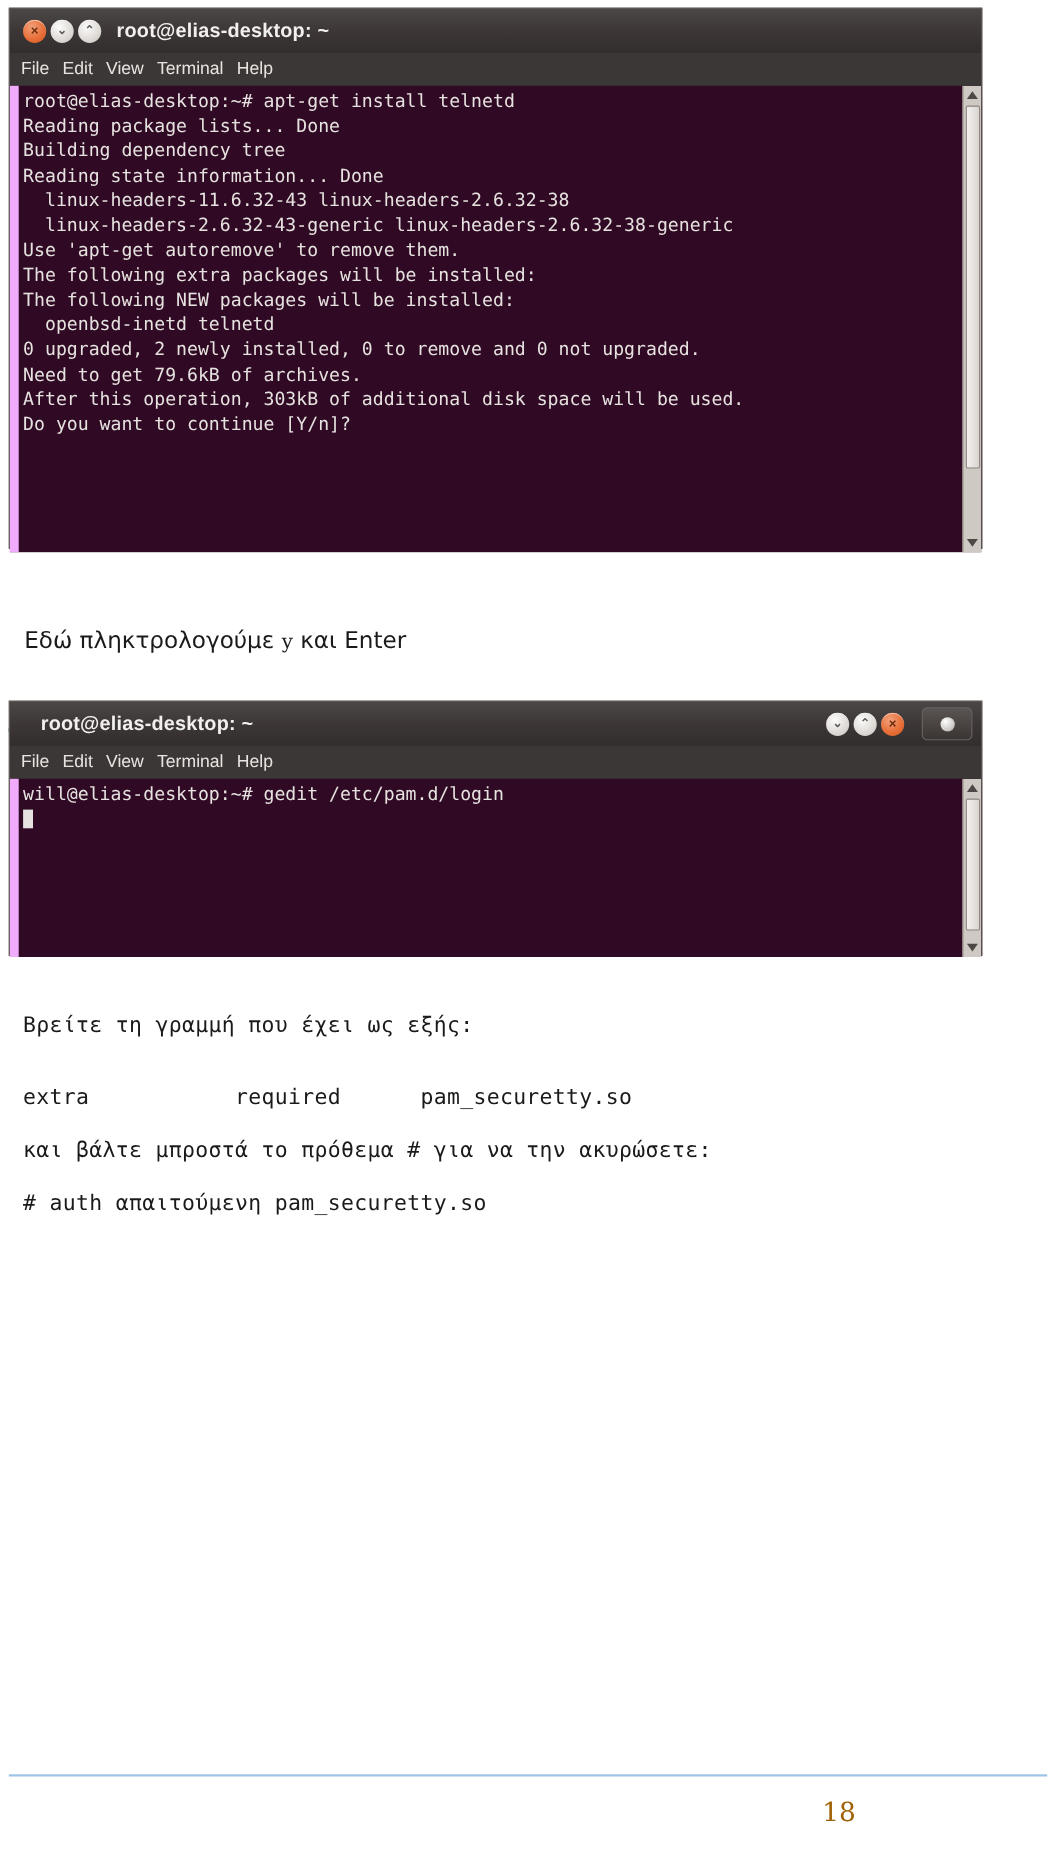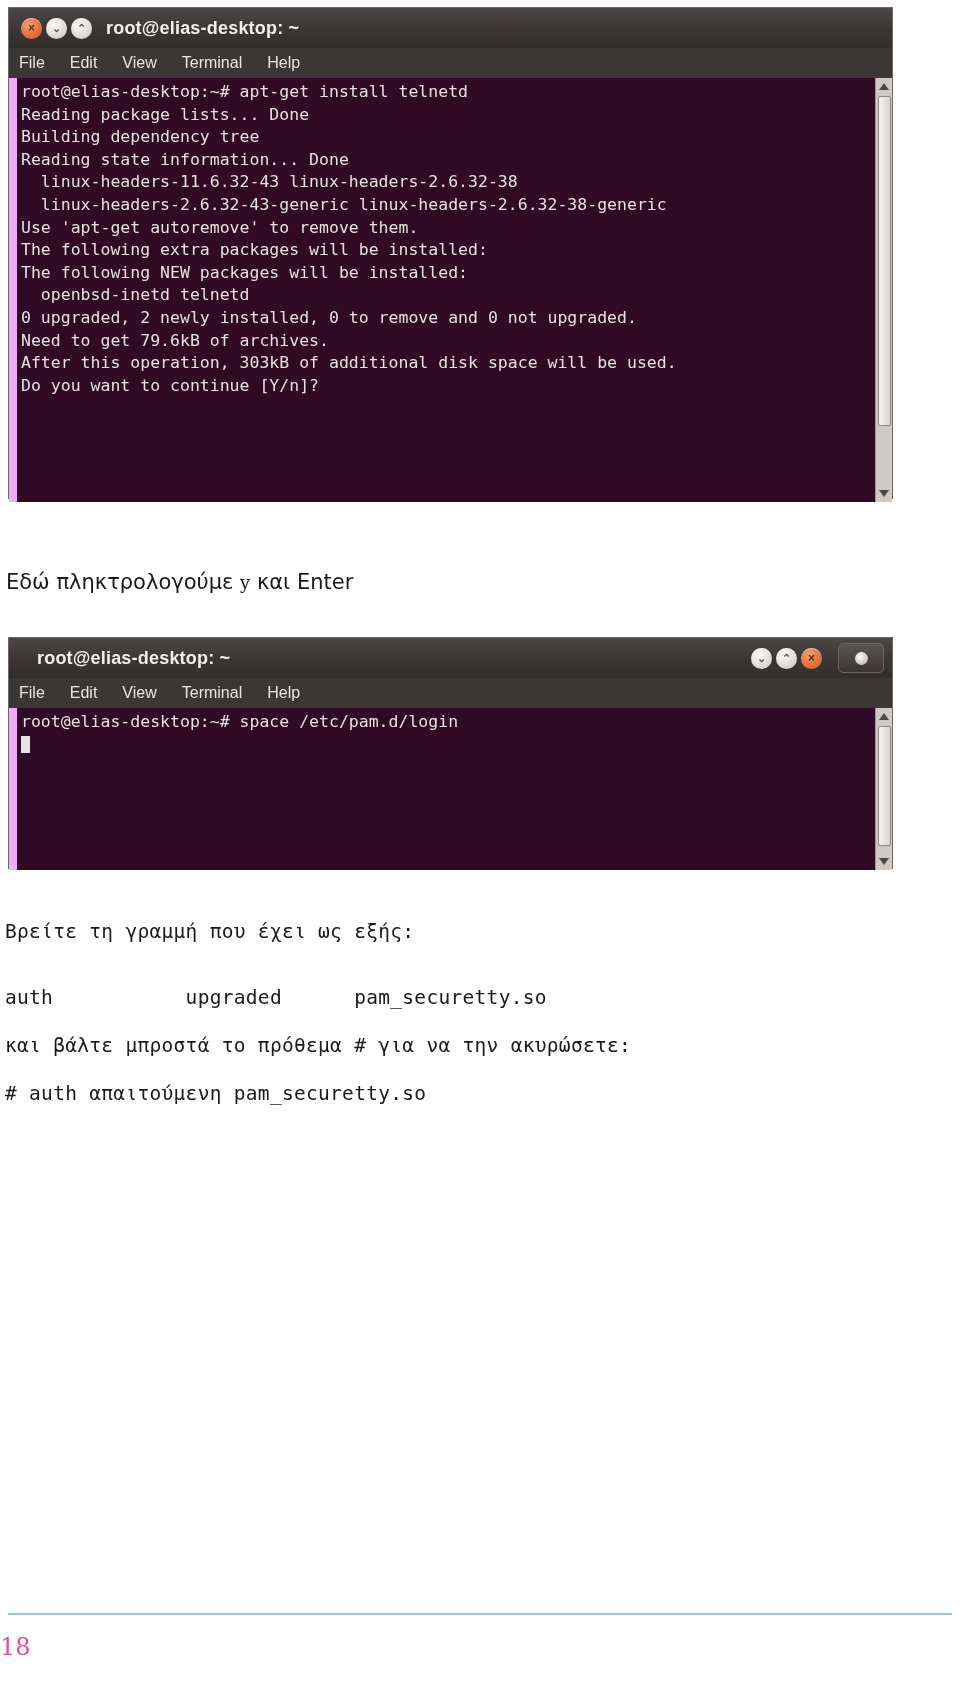--- a/index.html
+++ b/index.html
@@ -65,21 +65,21 @@
     letter-spacing: .2px;
     margin-left: 14px;
     white-space: nowrap;
   }
   .term-menubar {
     height: 30px;
     background: #3b3736;
     display: flex;
     align-items: center;
     padding-left: 10px;
-    gap: 25px;
+    gap: 12px;
   }
   .menu-item {
     color: #e8e5e1;
     font-size: 16px;
     white-space: nowrap;
   }
   .term-body {
     background: #300a24;
     position: relative;
     overflow: hidden;
@@ -176,20 +176,21 @@
   #terminal-two .term-body {
     height: 162px;
     width: 100%;
   }
 
   
   .doc-line {
     position: absolute;
     color: #1a1a1a;
     white-space: pre;
+    margin-left: 16px;
   }
   .greek-sans {
     font-family: "DejaVu Sans", "Liberation Sans", sans-serif;
     font-size: 21px;
   }
   .inline-serif-y {
     font-family: "DejaVu Serif", "Liberation Serif", serif;
     font-size: 18px;
   }
   .mono-doc {
@@ -218,22 +219,22 @@
     top: 1613px;
     width: 944px;
     height: 2px;
     background: #9fc3e8;
   }
   #page-number {
     position: absolute;
     top: 1633px;
     left: 0;
     width: 778px;
-    text-align: left;
-    color: #ec4899;
+    text-align: right;
+    color: #a16207;
     font-family: "DejaVu Serif", "Liberation Serif", serif;
     font-size: 24px;
   }
 </style>
 </head>
 <body>
 
 <div class="term" id="terminal-one">
   <div class="term-titlebar">
     <div class="win-btns">
@@ -290,29 +291,29 @@
     </div>
   </div>
   <div class="term-menubar">
     <div class="menu-item">File</div>
     <div class="menu-item">Edit</div>
     <div class="menu-item">View</div>
     <div class="menu-item">Terminal</div>
     <div class="menu-item">Help</div>
   </div>
   <div class="term-body">
-    <div class="term-line">root@elias-desktop:~# space /etc/pam.d/login</div>
+    <div class="term-line">will@elias-desktop:~# gedit /etc/pam.d/login</div>
     <div class="term-line"><span class="cursor-block"></span></div>
     <div class="scroll-track">
       <div class="scroll-arrow up"></div>
       <div class="scroll-thumb" style="top:18px;height:120px;"></div>
       <div class="scroll-arrow down"></div>
     </div>
   </div>
 </div>
 
 <div class="doc-line mono-doc" style="left:5px; top:920px;">Βρείτε τη γραμμή που έχει ως εξής:</div>
-<div class="doc-line mono-doc" style="left:5px; top:986px;">auth           upgraded      pam_securetty.so</div>
+<div class="doc-line mono-doc" style="left:5px; top:986px;">extra           required      pam_securetty.so</div>
 <div class="doc-line mono-doc" style="left:5px; top:1034px;">και βάλτε μπροστά το πρόθεμα # για να την ακυρώσετε:</div>
 <div class="doc-line mono-doc" style="left:5px; top:1082px;"># auth απαιτούμενη pam_securetty.so</div>
 
 <div id="page-footer-rule"></div>
 <div id="page-number">18</div>
 
 </body></html>

